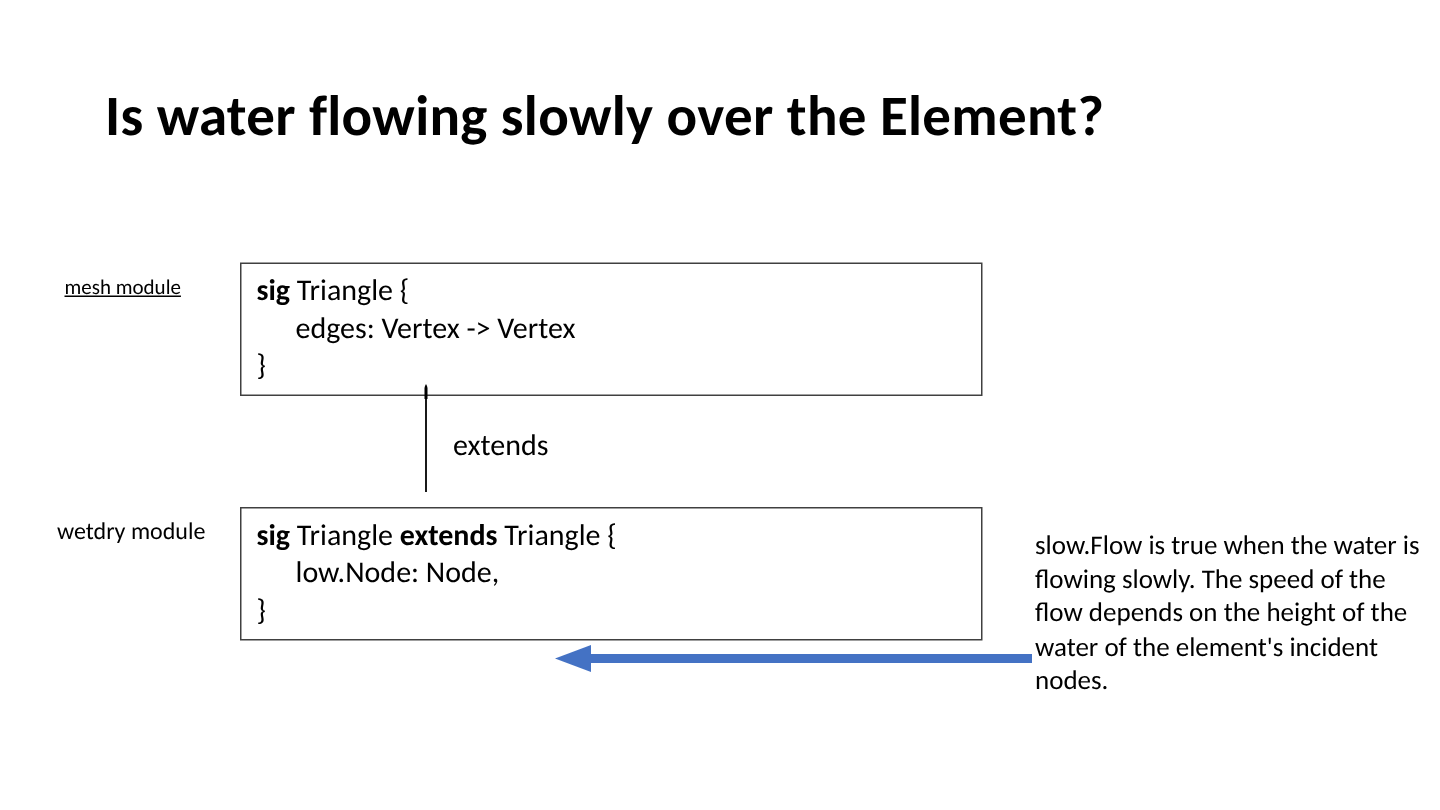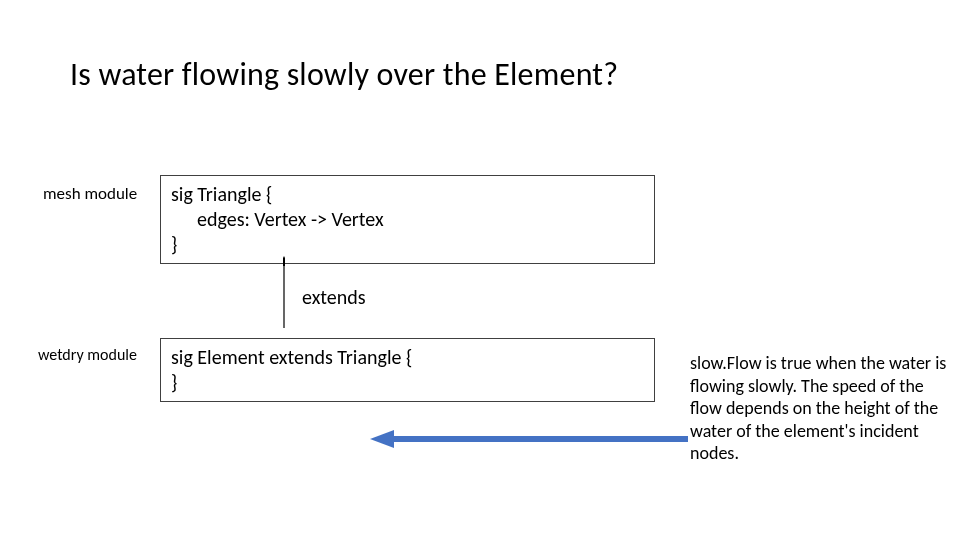--- a/index.html
+++ b/index.html
@@ -8,42 +8,43 @@
     height: 540px;
     background: #fff;
     font-family: Calibri, "Segoe UI", Arial, sans-serif;
     position: relative;
     color: #000;
   }
   .title {
     position: absolute;
     left: 70px;
     top: 55px;
-    font-size: 32px;
-    font-weight: 400;
+    font-size: 38px;
+    font-weight: 700;
     letter-spacing: 0.2px;
   }
   .label-mesh {
     position: absolute;
     left: 43px;
     top: 183px;
-    font-size: 17px;
+    font-size: 14px;
+    text-decoration: underline;
   }
   .box1 {
     position: absolute;
     left: 160px;
     top: 175px;
     width: 495px;
     border: 1px solid #404040;
     padding: 6px 10px 6px 10px;
     font-size: 20px;
     line-height: 1.25;
   }
   .indent { padding-left: 26px; display: inline; }
-  .bold { font-weight: 400; }
+  .bold { font-weight: 700; }
   .extends-label {
     position: absolute;
     left: 302px;
     top: 285px;
     font-size: 20px;
   }
   .arrow-extends {
     position: absolute;
     left: 283px;
     top: 256px;
@@ -101,22 +102,23 @@
   <line x1="1" y1="8" x2="1" y2="72" stroke="#000" stroke-width="1.2"></line>
   <polygon points="1,0 -4,10 6,10" fill="#000" transform="translate(0,0)"></polygon>
 </svg>
 
 <div class="extends-label">extends</div>
 
 <div class="label-wetdry">wetdry module</div>
 
 <div class="box2">
   <div>
-    <span class="bold">sig</span><span> Element </span><span class="bold">extends</span><span> Triangle {</span>
+    <span class="bold">sig</span><span> Triangle </span><span class="bold">extends</span><span> Triangle {</span>
   </div>
+  <div><span class="indent">low.Node: Node,</span></div>
   <div><span>}</span></div>
 </div>
 
 <svg class="arrow-blue" viewBox="0 0 318 18">
   <rect x="22" y="6" width="296" height="6" fill="#4472C4"></rect>
   <polygon points="0,9 24,0 24,18" fill="#4472C4"></polygon>
 </svg>
 
 <div class="annotation">slow.Flow is true when the water is flowing slowly. The speed of the flow depends on the height of the water of the element's incident nodes.</div>
 

